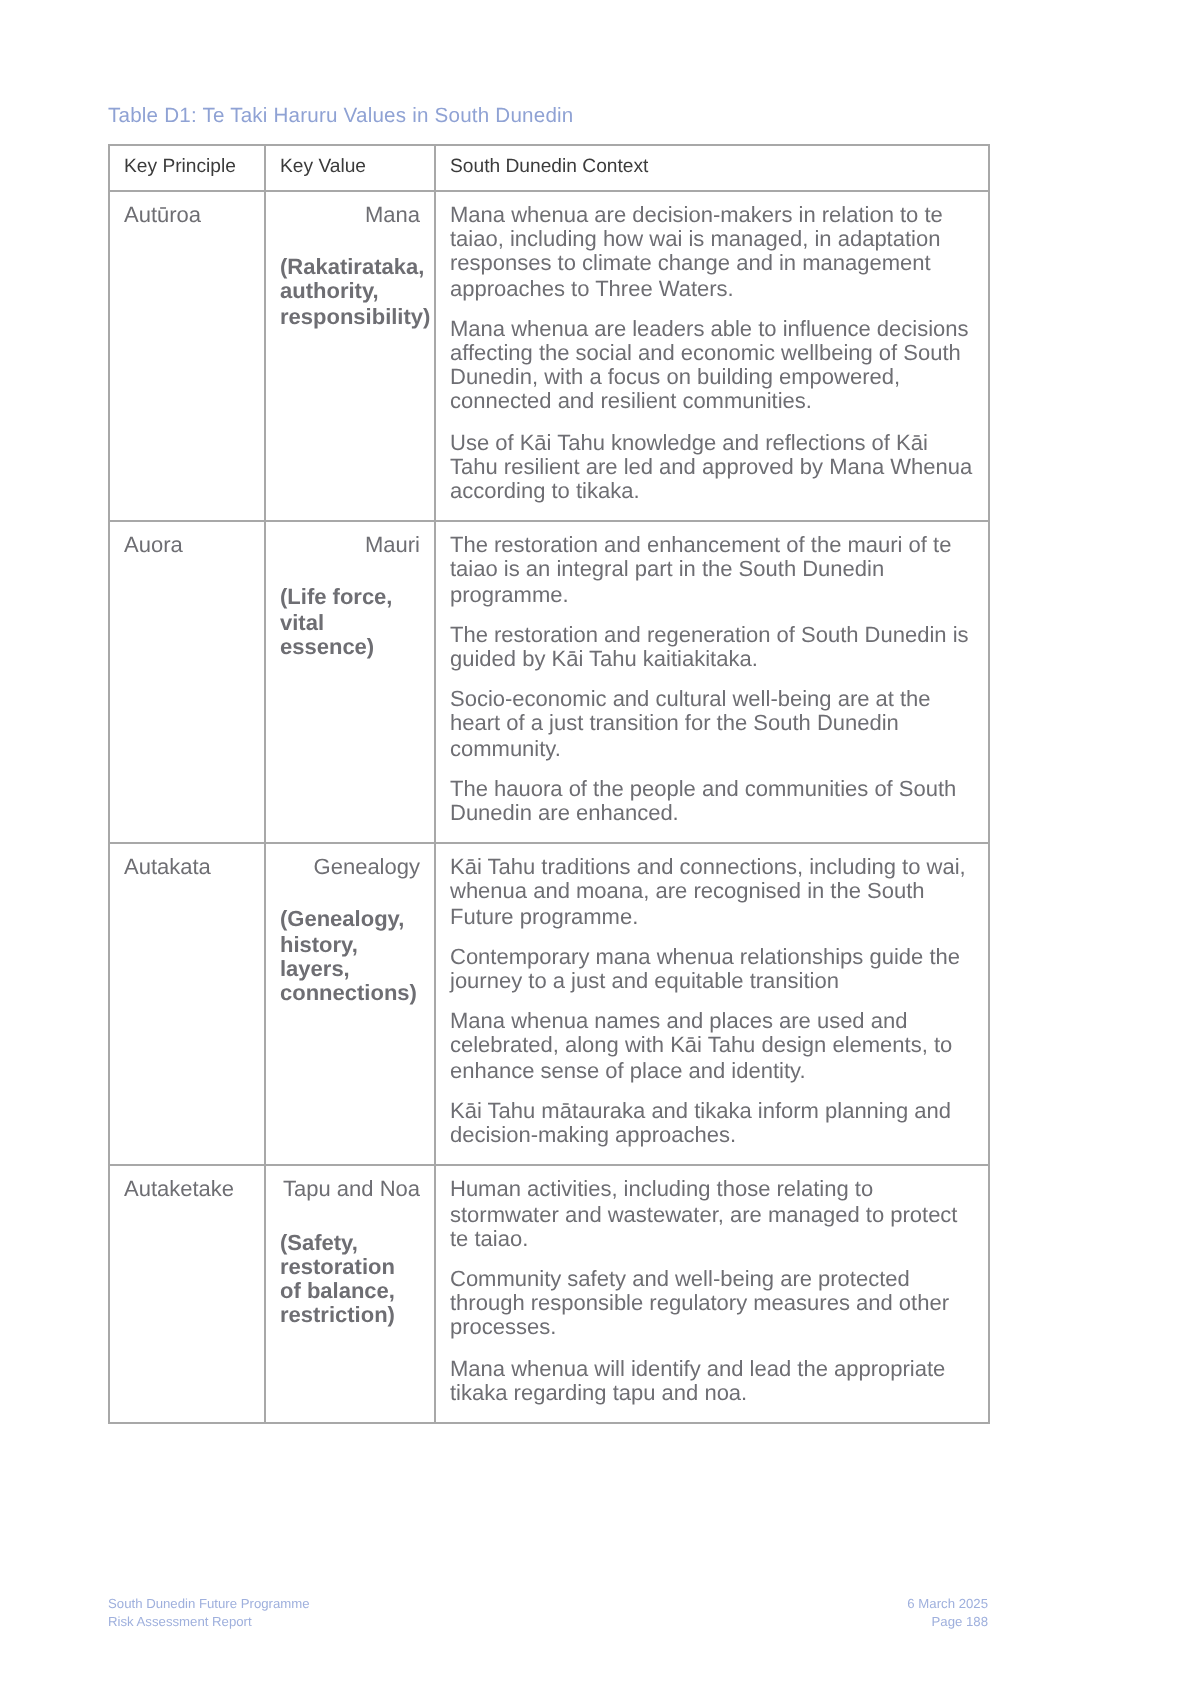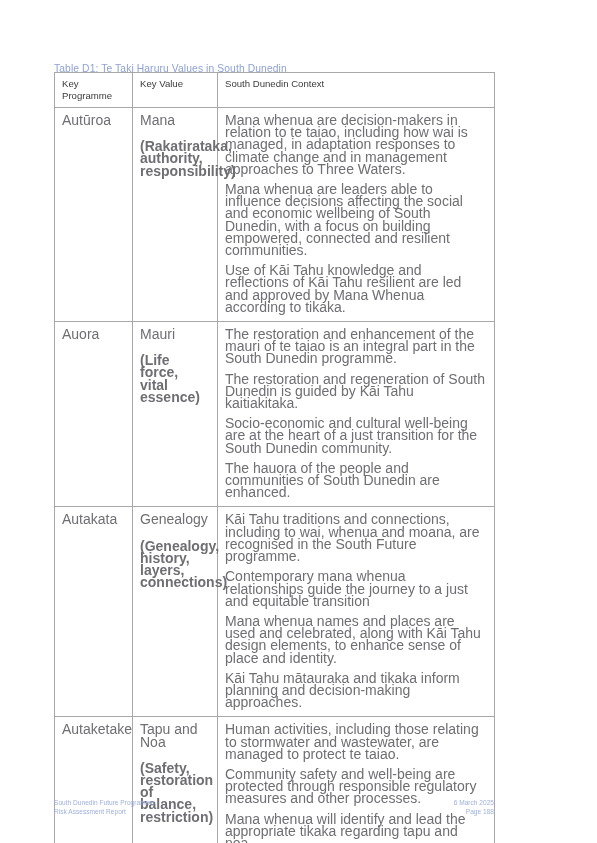--- a/index.html
+++ b/index.html
@@ -21,21 +21,21 @@
     left: 0;
     top: 0;
     width: 597px;
     height: 843px;
   }
 
   
   .table-title {
     position: absolute;
     left: 54px;
-    top: 62px;
+    top: 52px;
     width: 440px;
     font-size: 10.3px;
     line-height: 14px;
     color: #8fa2d4;
     letter-spacing: 0.01em;
     white-space: nowrap;
   }
 
   
   .values-table {
@@ -62,28 +62,29 @@
 
   .values-table thead th {
     font-size: 9.6px;
     line-height: 12px;
     color: #3b3b3b;
     padding-top: 5px;
     padding-bottom: 5px;
   }
 
   .values-table tbody td {
-    font-size: 14px;
+    font-size: 11px;
     line-height: 12.2px;
     color: #6e6e73;
   }
 
   .cell-term {
     display: block;
     margin: 0 0 14px 0;
+    text-align: right;
   }
   .cell-gloss {
     display: block;
     margin: 0;
     font-weight: bold;
   }
   .ctx-para {
     display: block;
     margin: 0 0 8px 0;
   }
@@ -122,21 +123,21 @@
   <div class="table-title">Table D1: Te Taki Haruru Values in South Dunedin</div>
 
   <table class="values-table">
     <colgroup>
       <col class="c-principle">
       <col class="c-value">
       <col class="c-context">
     </colgroup>
     <thead>
       <tr>
-        <th>Key Programme</th>
+        <th>Key Principle</th>
         <th>Key Value</th>
         <th>South Dunedin Context</th>
       </tr>
     </thead>
     <tbody>
 
       <tr class="row-1">
         <td>Autūroa</td>
         <td>
           <span class="cell-term">Mana</span>

